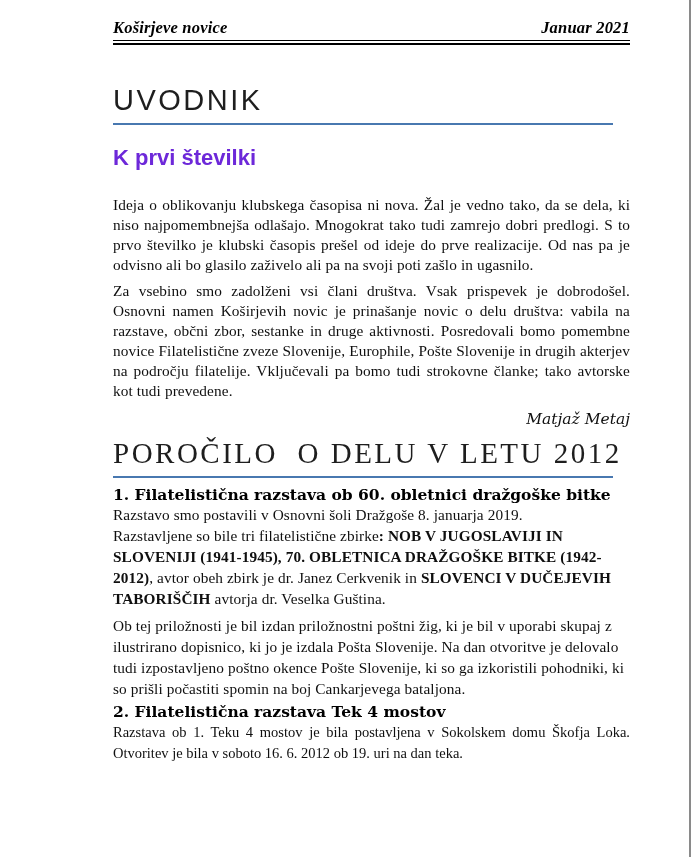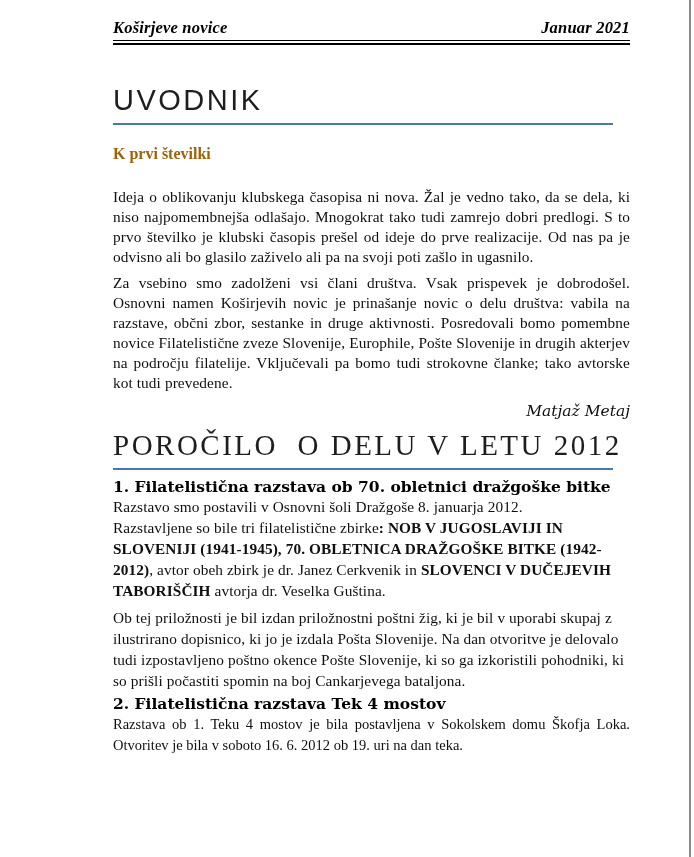--- a/index.html
+++ b/index.html
@@ -61,24 +61,24 @@
     font-family: Liberation Serif, serif;
   }
   .h1-rule {
     margin-top: 8px;
     width: 500px;
     height: 2px;
     background: #4878b0;
   }
   .sub {
     margin: 20px 0 0 0;
-    font-family: Liberation Serif, serif;
+    font-family: Liberation Sans, sans-serif;
     font-weight: bold;
-    font-size: 16px;
-    color: #a16207;
+    font-size: 22px;
+    color: #6d28d9;
   }
   .body-text {
     font-family: Liberation Serif, serif;
     font-size: 15.3px;
     color: #0f0f0f;
     letter-spacing: 0.1px;
   }
   .just { text-align: justify; }
   .p-intro-1 { margin: 24px 0 0 0; line-height: 20px; }
   .p-intro-2 { margin: 6px 0 0 0; line-height: 20px; }
@@ -135,22 +135,22 @@
     <p class="sub">K prvi številki</p>
 
     <p class="body-text just p-intro-1">Ideja o oblikovanju klubskega časopisa ni nova. Žal je vedno tako, da se dela, ki niso najpomembnejša odlašajo. Mnogokrat tako tudi zamrejo dobri predlogi. S to prvo številko je klubski časopis prešel od ideje do prve realizacije. Od nas pa je odvisno  ali bo glasilo zaživelo ali pa na svoji poti zašlo in ugasnilo.</p>
     <p class="body-text just p-intro-2">Za vsebino smo zadolženi vsi člani društva. Vsak prispevek je dobrodošel. Osnovni namen Koširjevih novic je prinašanje novic o delu društva: vabila na razstave, občni zbor, sestanke in druge aktivnosti. Posredovali bomo pomembne novice Filatelistične zveze Slovenije, Europhile, Pošte Slovenije in drugih akterjev na področju filatelije. Vključevali pa bomo tudi strokovne članke; tako avtorske kot tudi prevedene.</p>
 
     <p class="sig">Matjaž Metaj</p>
 
     <div class="h1 h1-porocilo">POROČILO  O DELU V LETU 2012</div>
     <div class="h1-rule"></div>
 
-    <p class="stitle">1. Filatelistična razstava ob 70. obletnici dražgoške bitke</p>
-    <p class="body-text lh21 line">Razstavo smo postavili v Osnovni šoli Dražgoše 8. januarja 2012.</p>
+    <p class="stitle">1. Filatelistična razstava ob 60. obletnici dražgoške bitke</p>
+    <p class="body-text lh21 line">Razstavo smo postavili v Osnovni šoli Dražgoše 8. januarja 2019.</p>
     <p class="body-text lh21 line"><span>Razstavljene so bile tri filatelistične zbirke</span><span class="b">: NOB V JUGOSLAVIJI IN SLOVENIJI (1941-1945), 70. OBLETNICA DRAŽGOŠKE BITKE (1942-2012)</span><span>, avtor obeh zbirk je dr. Janez Cerkvenik in </span><span class="b">SLOVENCI V DUČEJEVIH TABORIŠČIH</span><span> avtorja dr. Veselka Guština.</span></p>
     <p class="body-text lh21 s1-para">Ob tej priložnosti je bil izdan priložnostni poštni žig, ki je bil v uporabi skupaj z ilustrirano dopisnico, ki jo je izdala Pošta Slovenije. Na dan otvoritve je delovalo tudi izpostavljeno poštno okence Pošte Slovenije, ki so ga izkoristili pohodniki, ki so prišli počastiti spomin na boj Cankarjevega bataljona.</p>
 
     <p class="stitle stitle-2">2. Filatelistična razstava Tek 4 mostov</p>
     <p class="times-line just-full">Razstava ob 1. Teku 4 mostov je bila postavljena v Sokolskem domu Škofja Loka.</p>
     <p class="times-line">Otvoritev je bila v soboto 16. 6. 2012 ob 19. uri na dan teka.</p>
 
   </div>
 </div>
 

